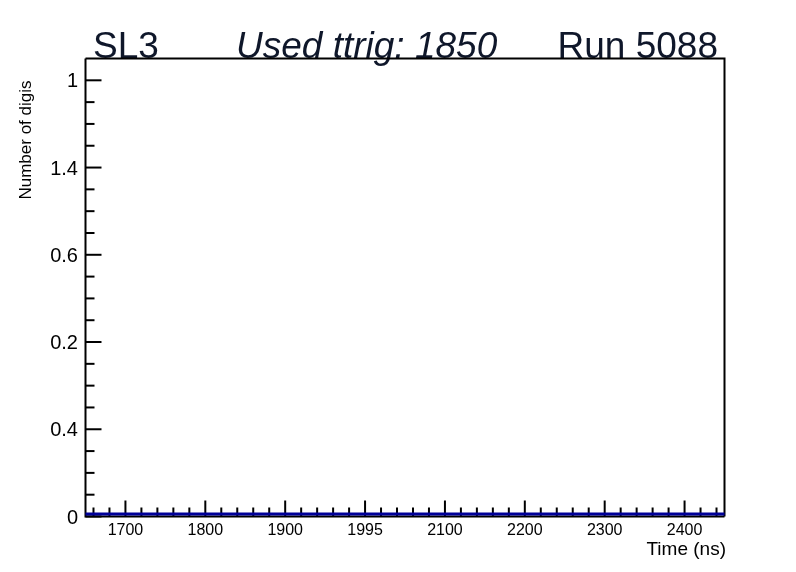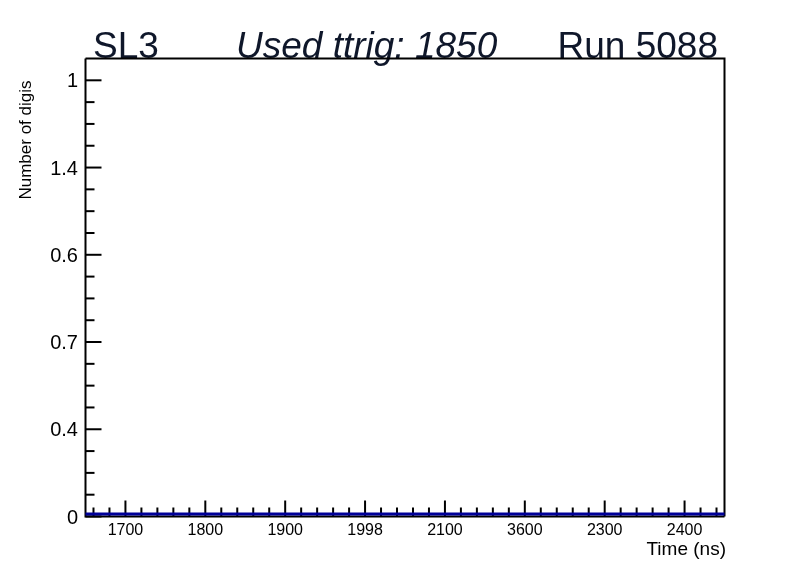--- a/index.html
+++ b/index.html
@@ -182,21 +182,21 @@
   </svg>
 
   <div id="y-labels">
       <div class="ylab-wrap" style="top: 506.5px;">
         <div class="ylab">0</div>
       </div>
       <div class="ylab-wrap" style="top: 419.262px;">
         <div class="ylab">0.4</div>
       </div>
       <div class="ylab-wrap" style="top: 332.024px;">
-        <div class="ylab">0.7</div>
+        <div class="ylab">0.2</div>
       </div>
       <div class="ylab-wrap" style="top: 244.786px;">
         <div class="ylab">0.6</div>
       </div>
       <div class="ylab-wrap" style="top: 157.548px;">
         <div class="ylab">1.4</div>
       </div>
       <div class="ylab-wrap" style="top: 70.3095px;">
         <div class="ylab">1</div>
       </div>
@@ -205,27 +205,27 @@
       <div class="xlab-wrap" style="left: 125.438px; top: 516.5px;">
         <div class="xlab">1700</div>
       </div>
       <div class="xlab-wrap" style="left: 205.312px; top: 516.5px;">
         <div class="xlab">1800</div>
       </div>
       <div class="xlab-wrap" style="left: 285.188px; top: 516.5px;">
         <div class="xlab">1900</div>
       </div>
       <div class="xlab-wrap" style="left: 365.062px; top: 516.5px;">
-        <div class="xlab">1998</div>
+        <div class="xlab">1995</div>
       </div>
       <div class="xlab-wrap" style="left: 444.938px; top: 516.5px;">
         <div class="xlab">2100</div>
       </div>
       <div class="xlab-wrap" style="left: 524.812px; top: 516.5px;">
-        <div class="xlab">3600</div>
+        <div class="xlab">2200</div>
       </div>
       <div class="xlab-wrap" style="left: 604.688px; top: 516.5px;">
         <div class="xlab">2300</div>
       </div>
       <div class="xlab-wrap" style="left: 684.562px; top: 516.5px;">
         <div class="xlab">2400</div>
       </div>
     </div>
 
 </div>

